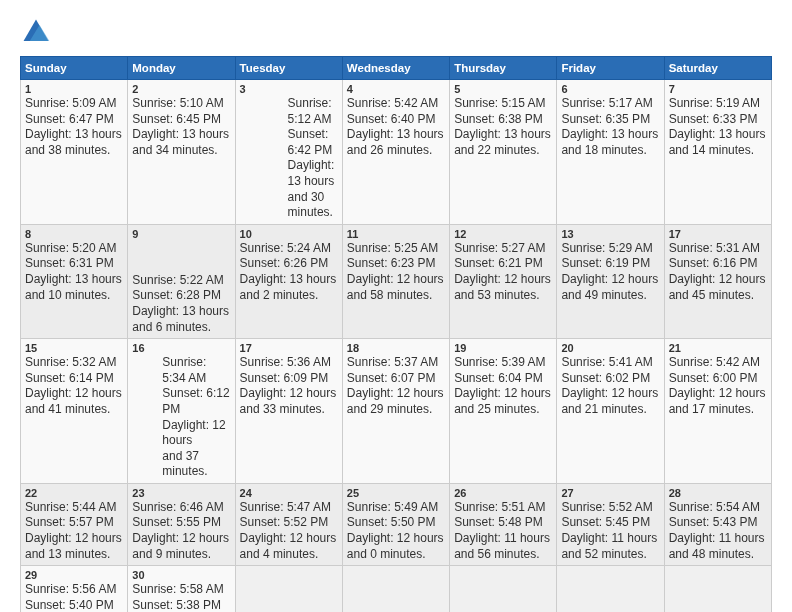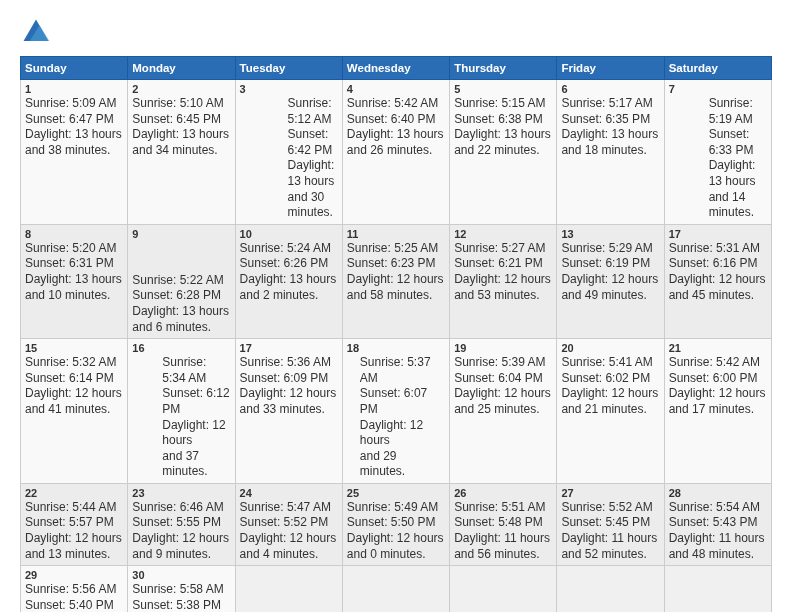--- a/index.html
+++ b/index.html
@@ -175,21 +175,21 @@
           </td>
           <td>
             <span class="day-number">6</span>
             <div class="day-content" style="white-space: pre-line;">Sunrise: 5:17 AM
 Sunset: 6:35 PM
 Daylight: 13 hours
 and 18 minutes.</div>
           </td>
           <td>
             <span class="day-number">7</span>
-            <div class="day-content" style="white-space: pre-line; margin-left: 40px;">Sunrise: 5:19 AM
+            <div class="day-content" style="white-space: pre-line;">Sunrise: 5:19 AM
 Sunset: 6:33 PM
 Daylight: 13 hours
 and 14 minutes.</div>
           </td>
         </tr>
         <tr>
           <td>
             <span class="day-number">8</span>
             <div class="day-content" style="white-space: pre-line;">Sunrise: 5:20 AM
 Sunset: 6:31 PM
@@ -256,21 +256,21 @@
           </td>
           <td>
             <span class="day-number">17</span>
             <div class="day-content" style="white-space: pre-line;">Sunrise: 5:36 AM
 Sunset: 6:09 PM
 Daylight: 12 hours
 and 33 minutes.</div>
           </td>
           <td>
             <span class="day-number">18</span>
-            <div class="day-content" style="white-space: pre-line; margin-left: 13px;">Sunrise: 5:37 AM
+            <div class="day-content" style="white-space: pre-line;">Sunrise: 5:37 AM
 Sunset: 6:07 PM
 Daylight: 12 hours
 and 29 minutes.</div>
           </td>
           <td>
             <span class="day-number">19</span>
             <div class="day-content" style="white-space: pre-line;">Sunrise: 5:39 AM
 Sunset: 6:04 PM
 Daylight: 12 hours
 and 25 minutes.</div>

